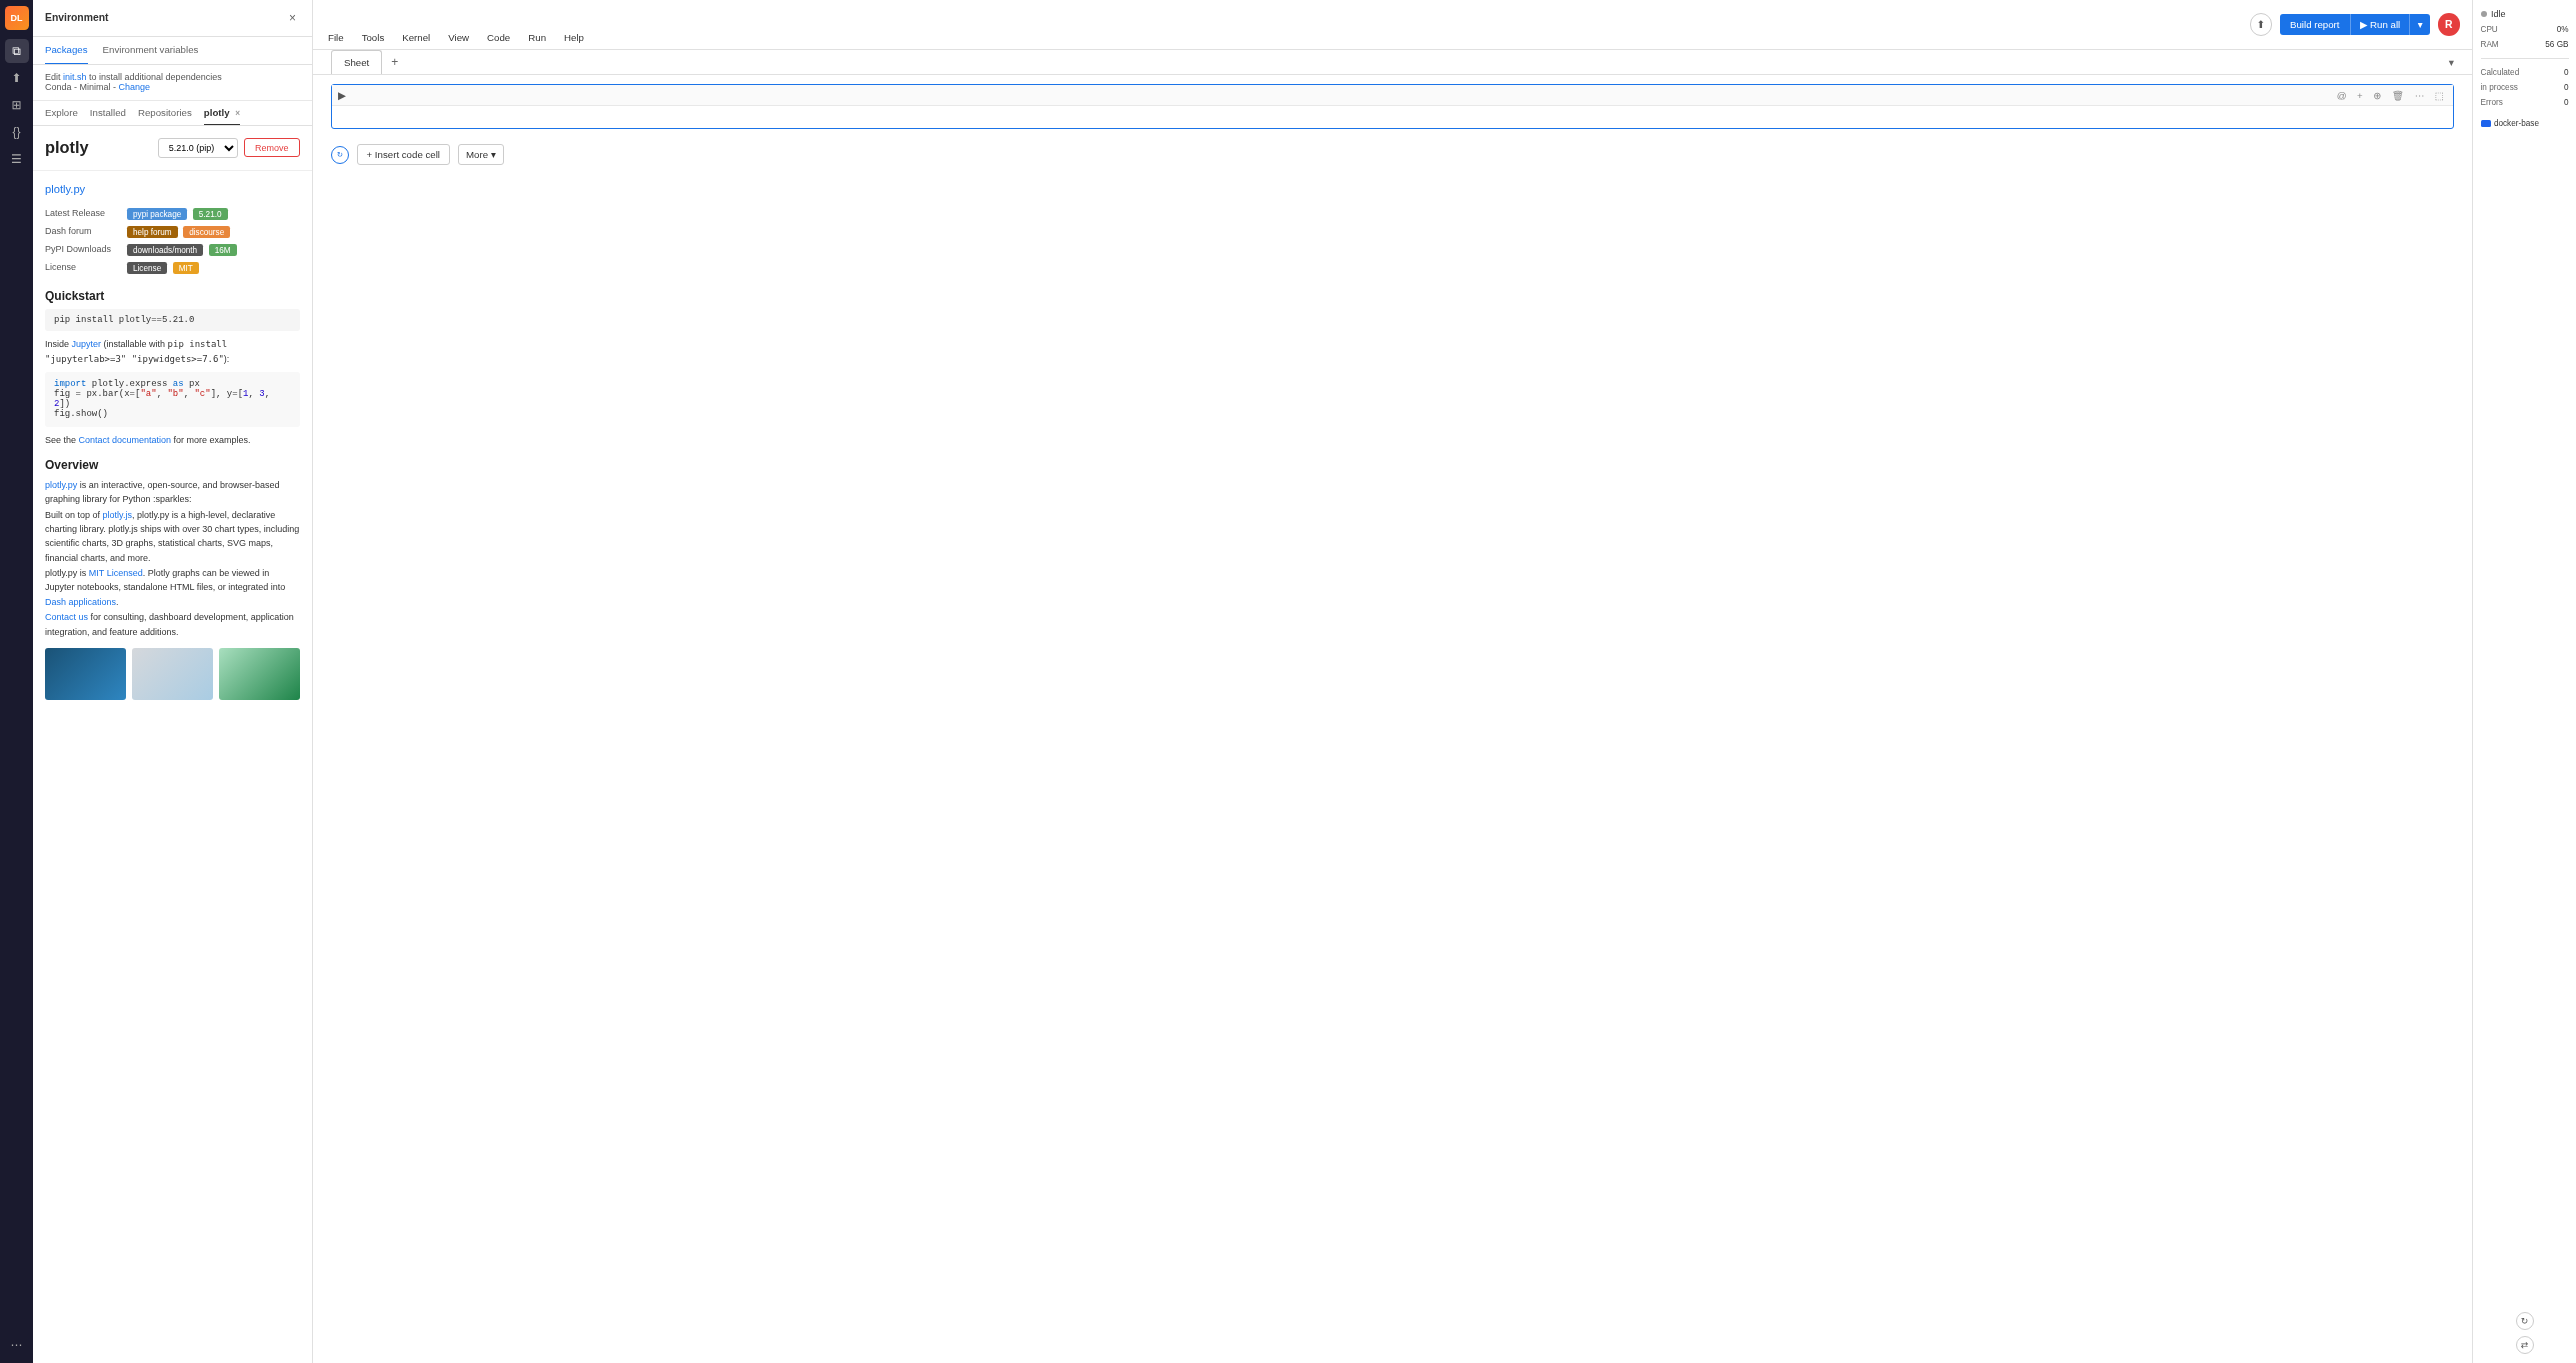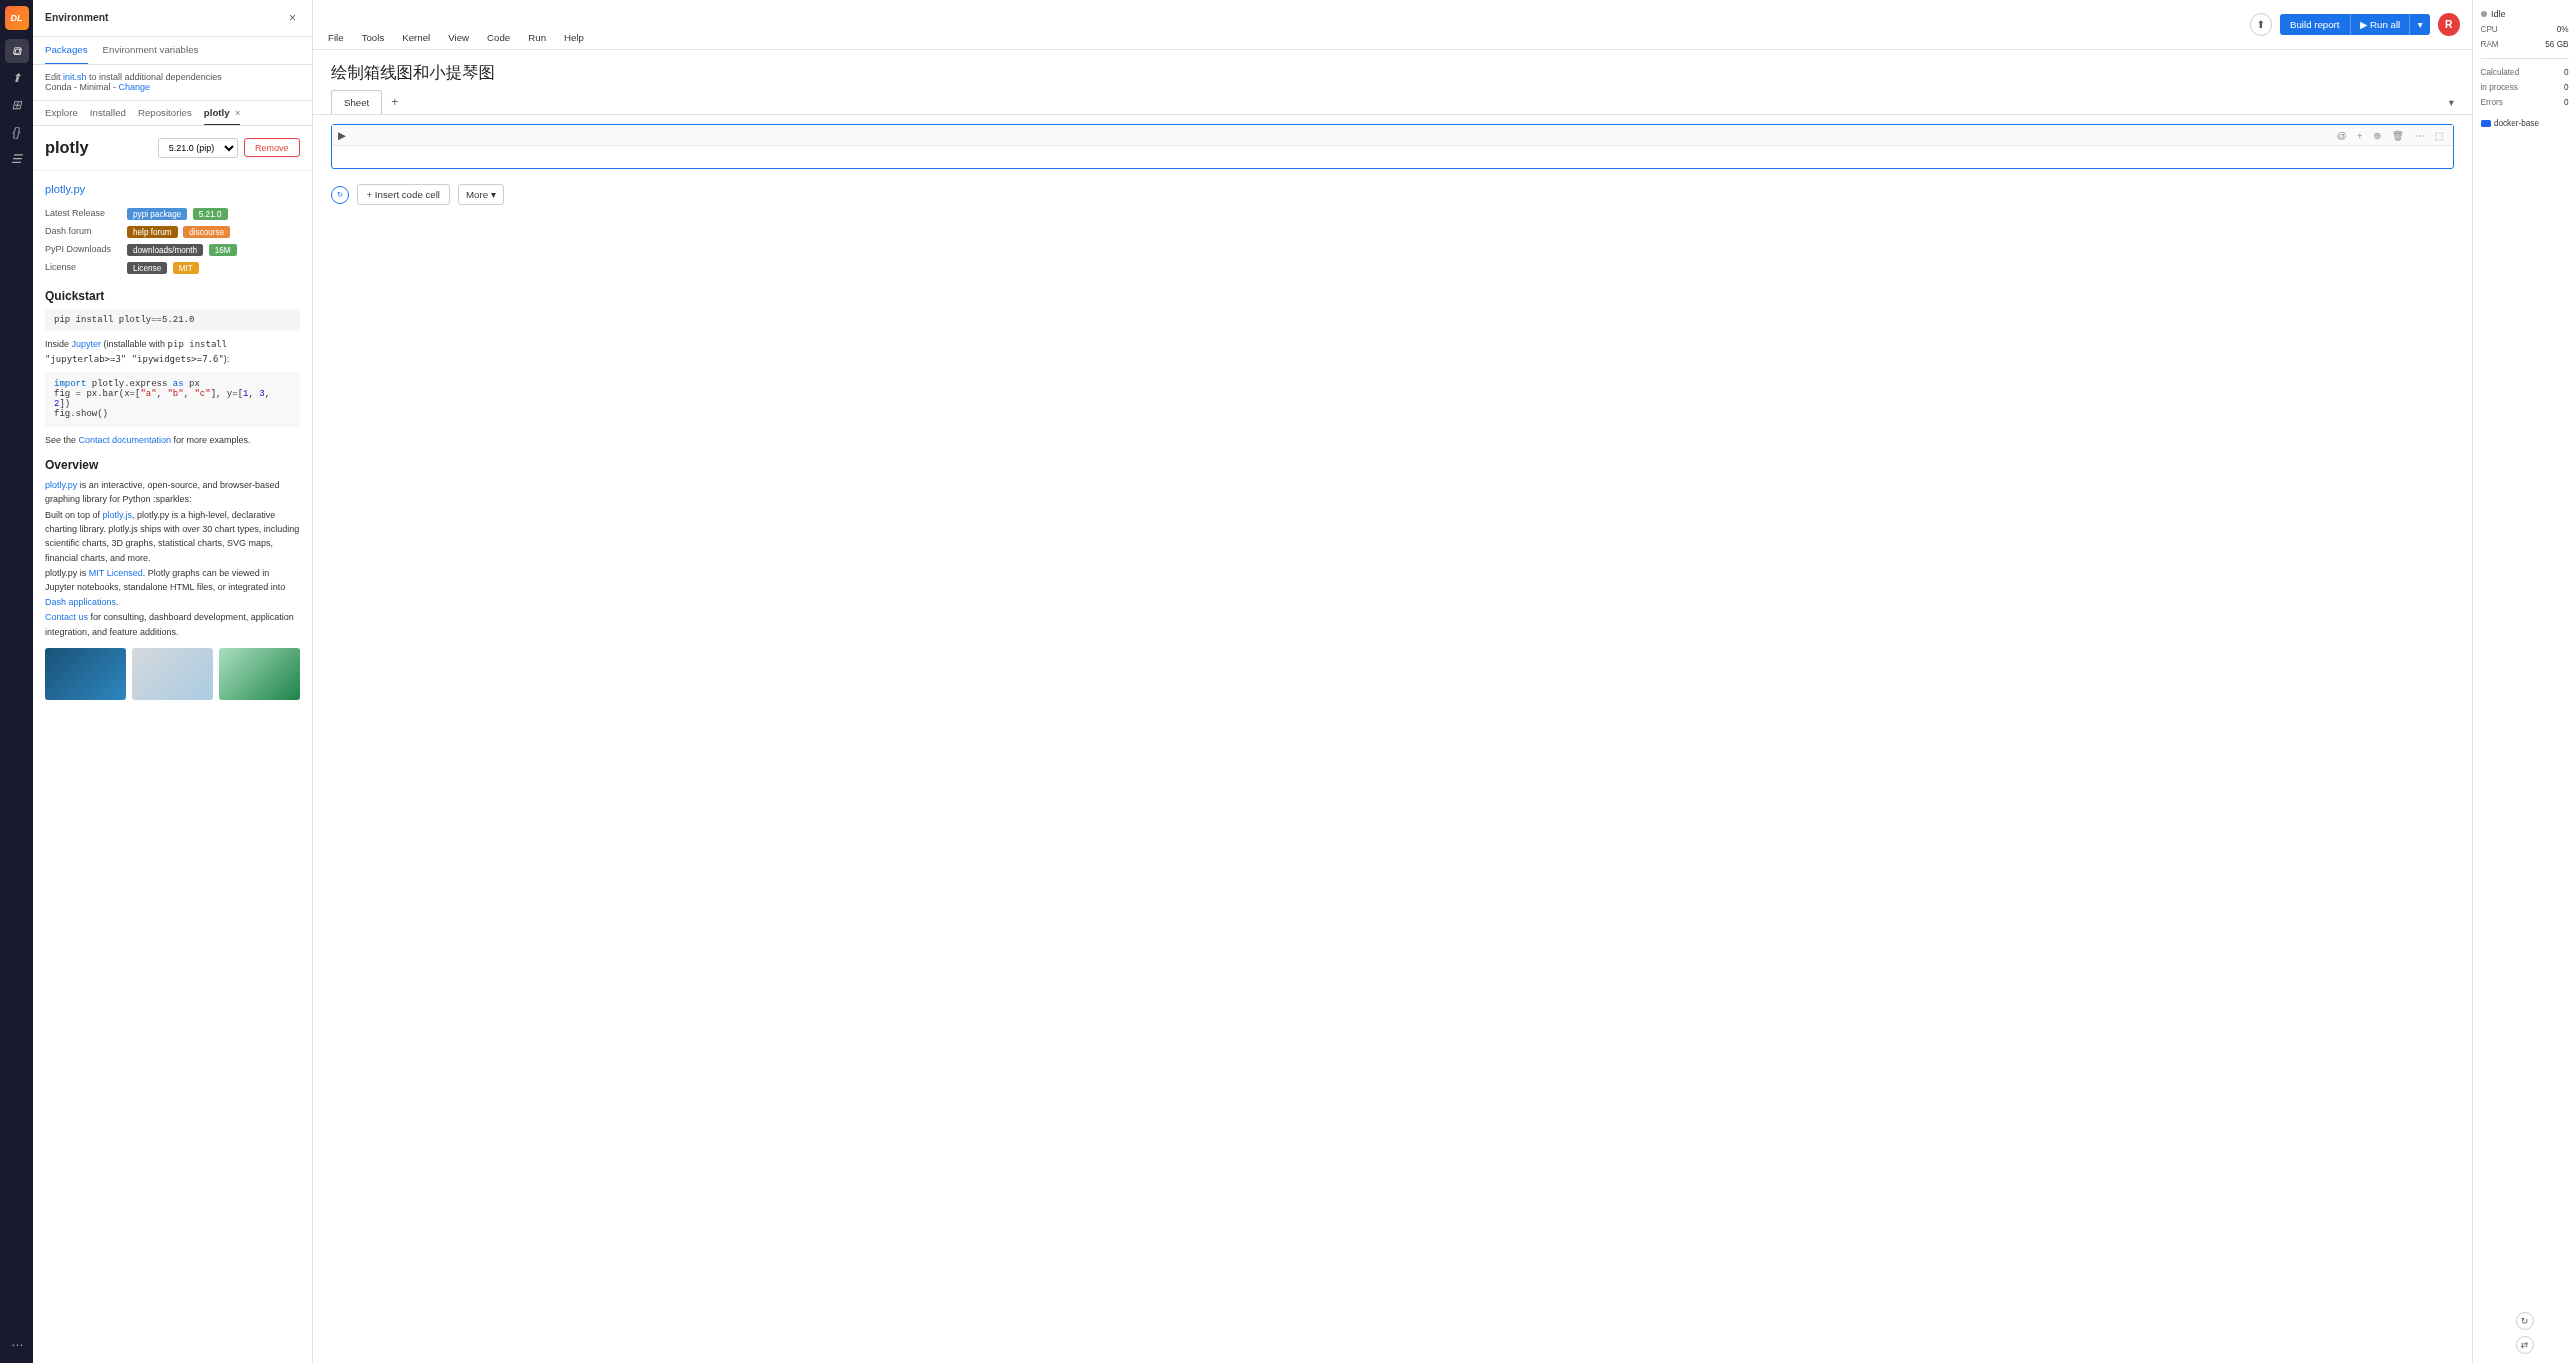--- a/index.html
+++ b/index.html
@@ -19,21 +19,20 @@
     .sidebar-icon {
       width: 24px;
       height: 24px;
       border-radius: 4.5px;
       display: flex;
       align-items: center;
       justify-content: center;
       color: #aaa;
       cursor: pointer;
       font-size: 12px;
-      font-style: italic;
     }
     .sidebar-icon.active { background: rgba(255,255,255,0.15); color: #fff; }
     .sidebar-icon.logo { background: linear-gradient(135deg, #ff6b35, #f7931e); color: #fff; font-weight: bold; font-size: 9px; margin-bottom: 6px; }
     .sidebar-icon.bottom { margin-top: auto; }
 
     
     .env-panel {
       width: 280px;
       border-right: 0.7px solid #e0e0e0;
       display: flex;
@@ -690,21 +689,20 @@
         <button class="run-all-btn">
           <span>▶ Run all</span>
         </button>
         <button class="run-dropdown-btn">▾</button>
       </div>
       <div class="avatar">R</div>
     </div>
   </div>
 
   <div class="notebook-area">
-    <h2 class="notebook-title">绘制箱线图和小提琴图</h2>
 
     <div class="sheet-tabs">
       <div class="sheet-tab active">Sheet</div>
       <button class="sheet-tab-add">+</button>
       <span class="sheet-dropdown">▾</span>
     </div>
 
     <div class="cell-container focused">
       <div class="cell-toolbar">
         <button class="cell-run-btn">▶</button>

